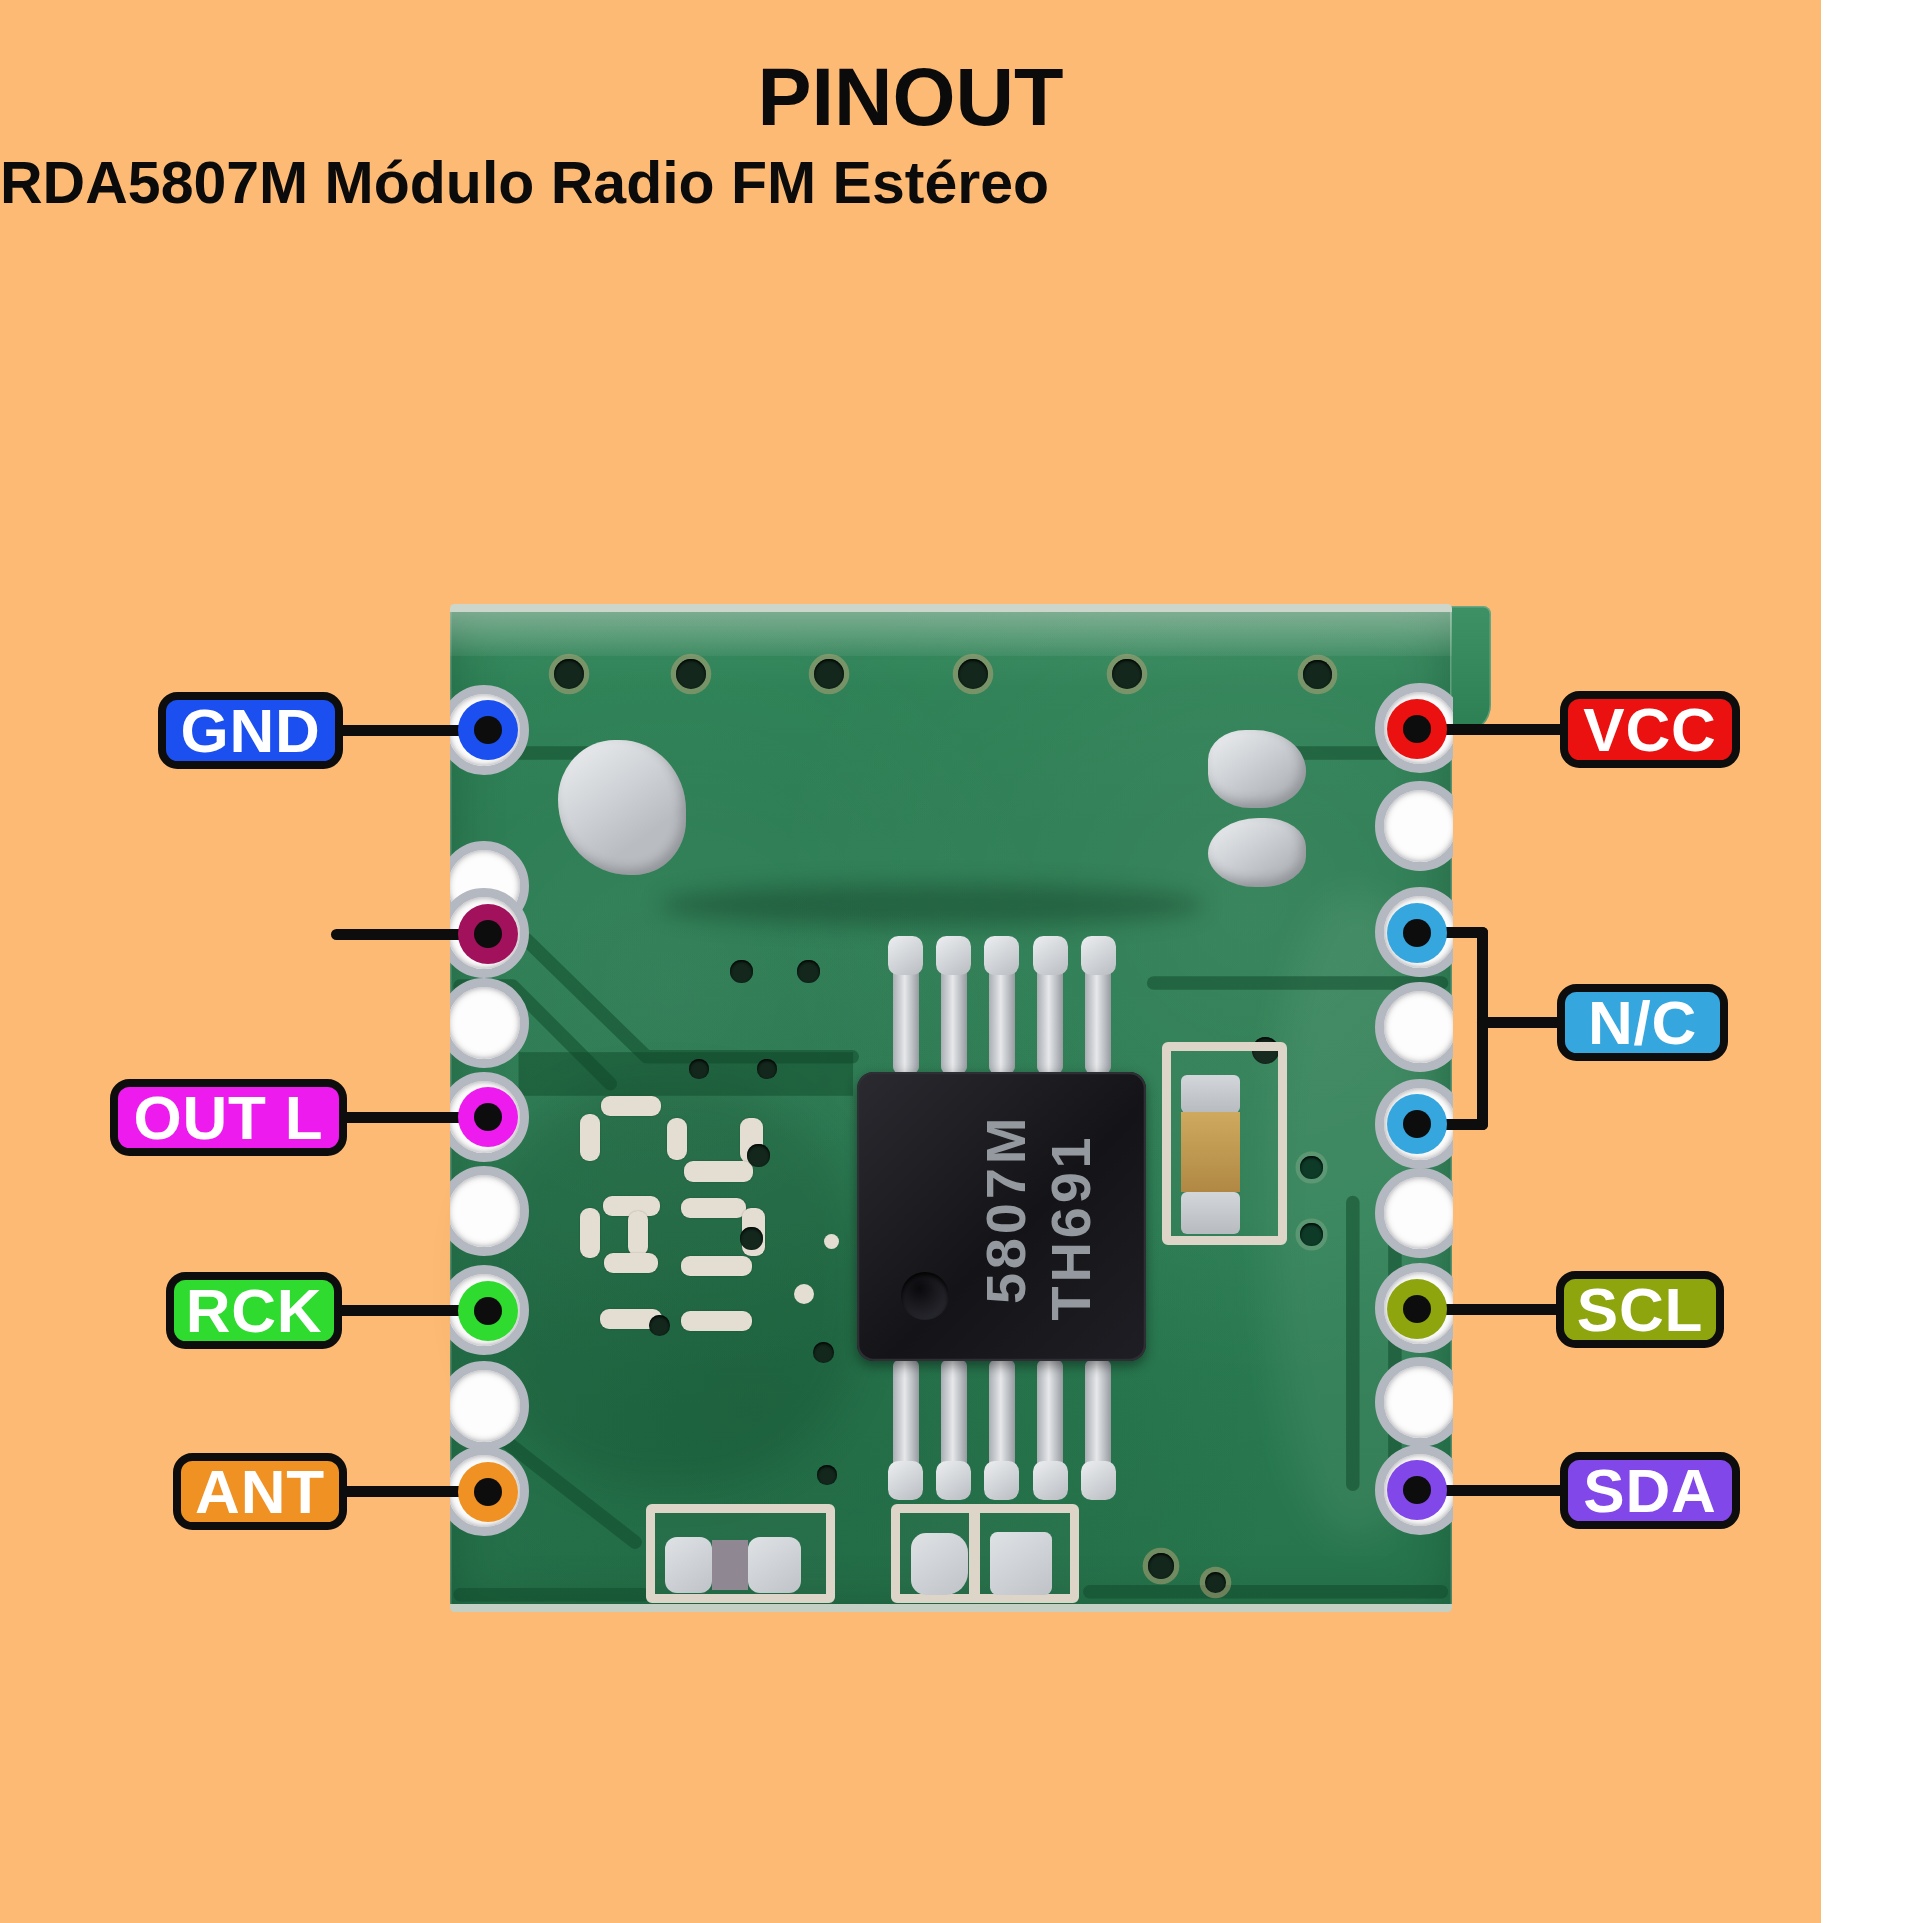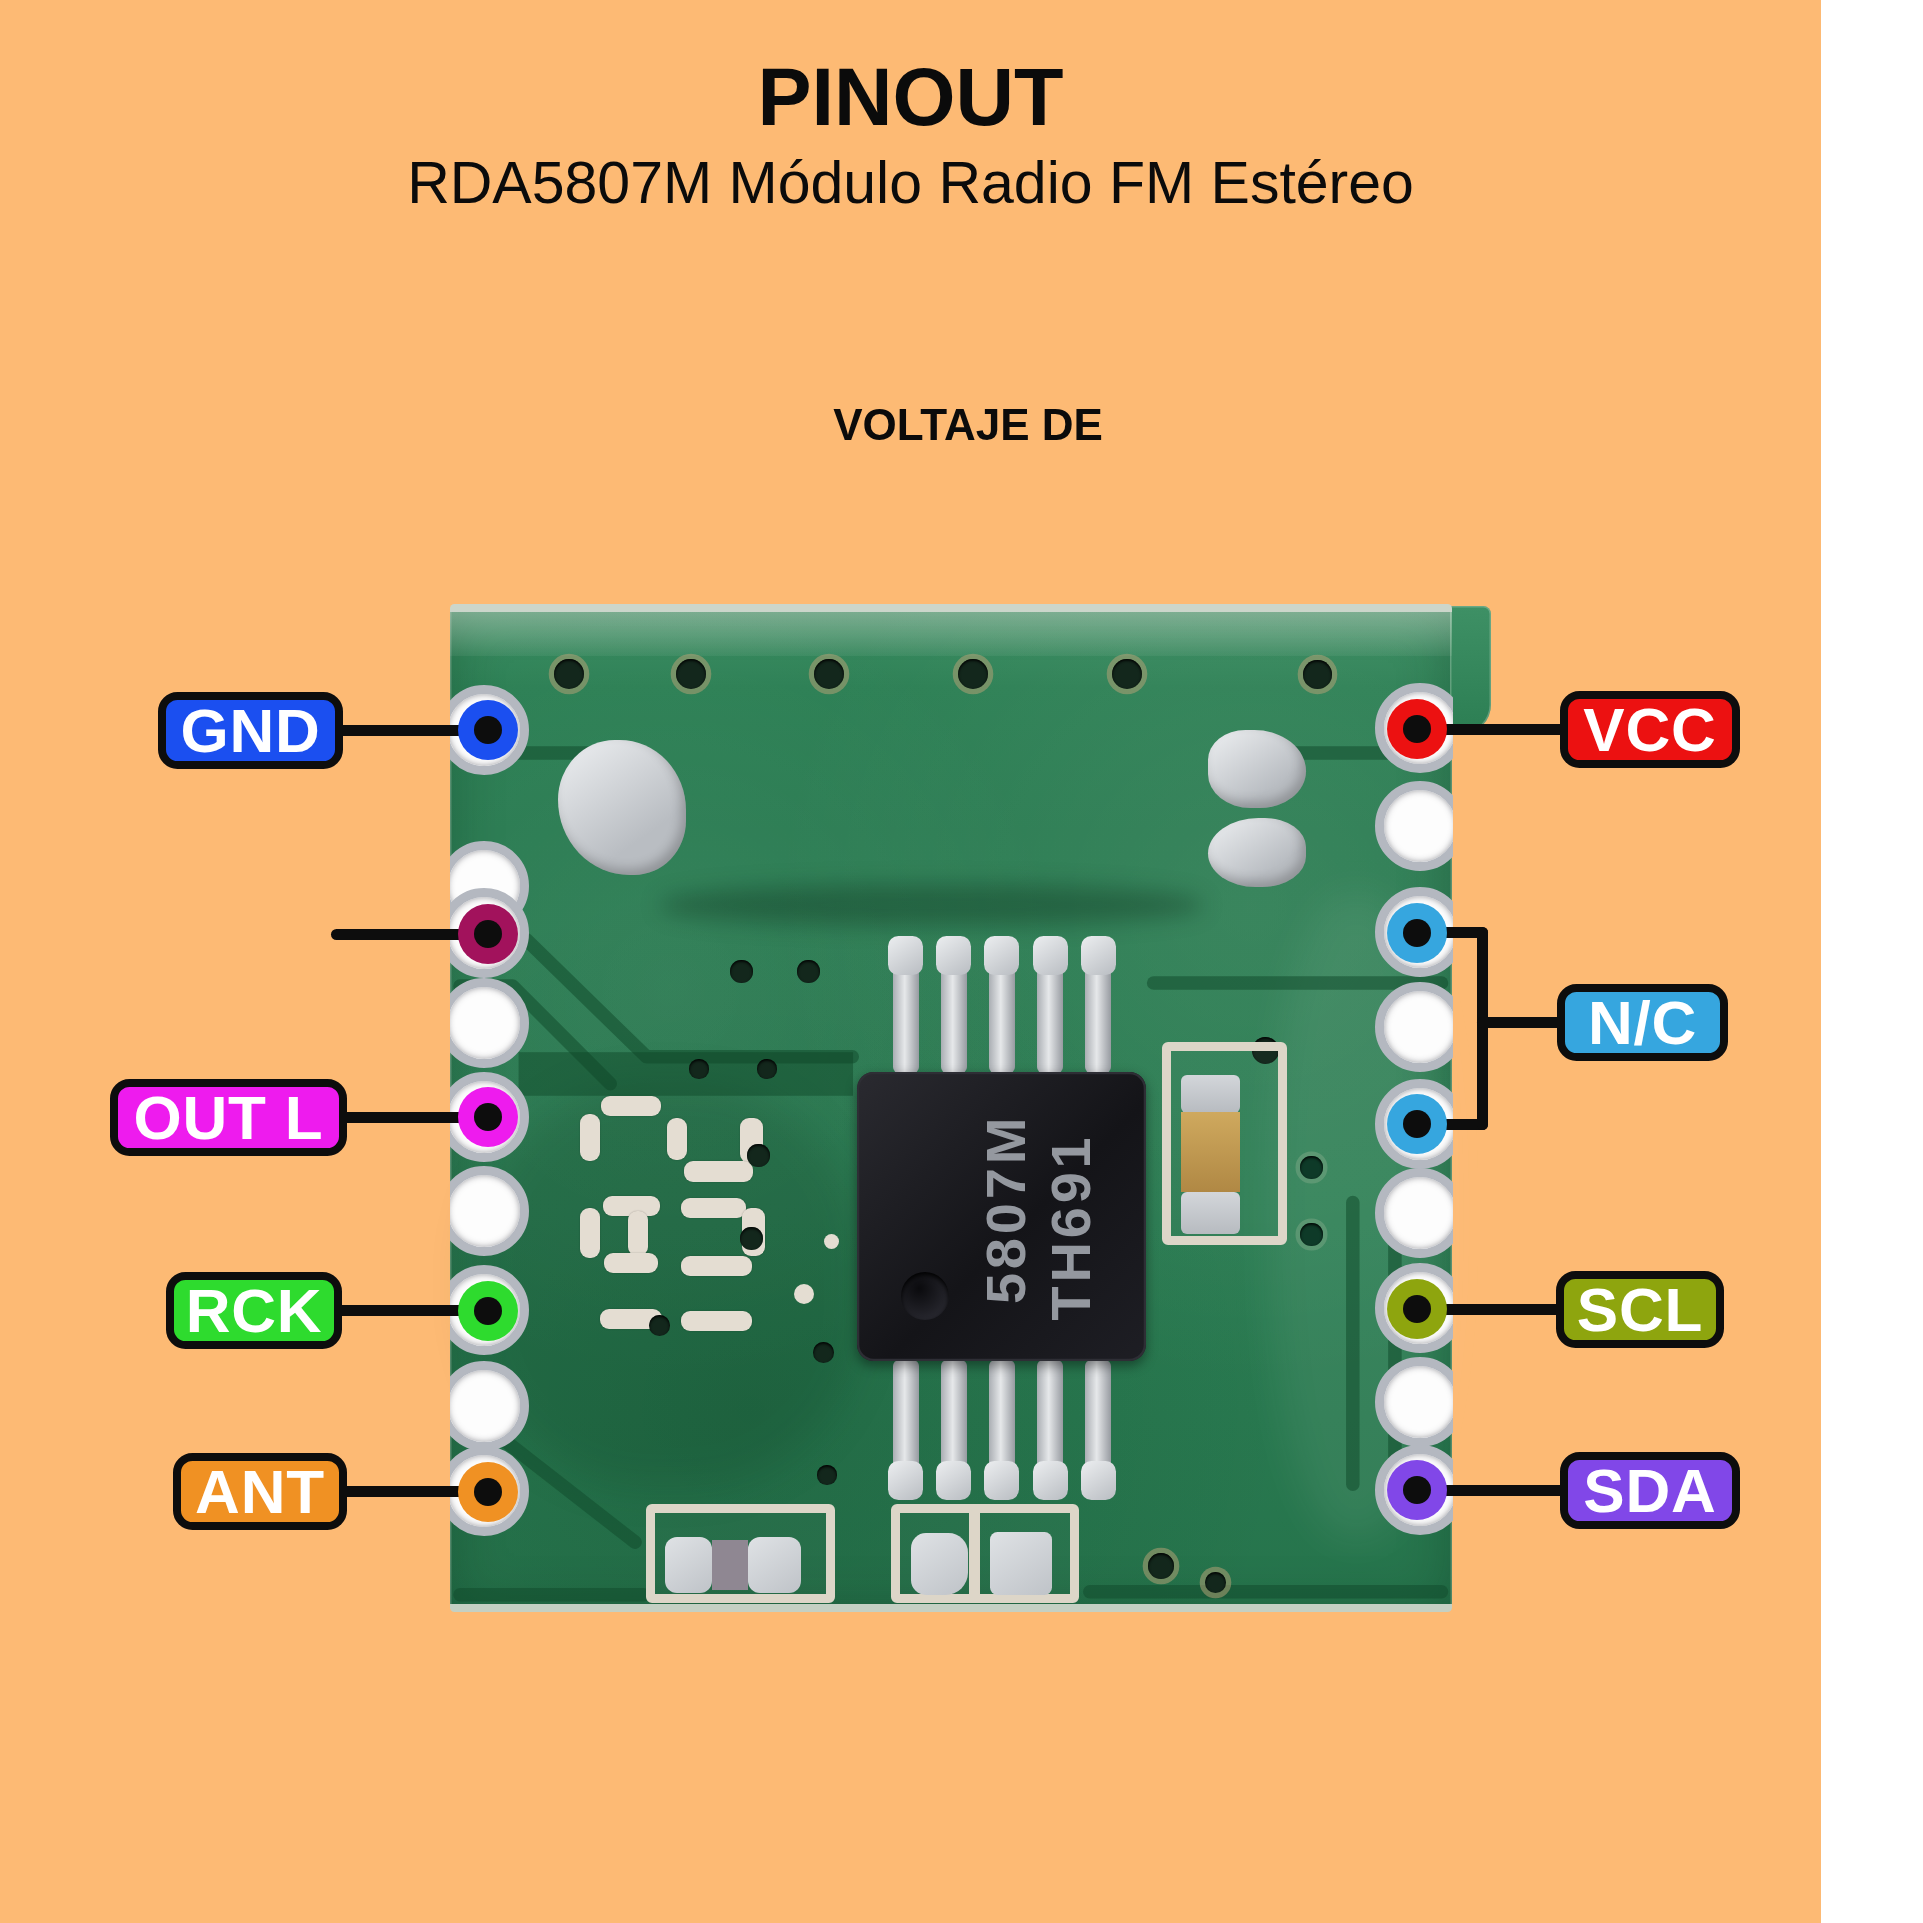--- a/index.html
+++ b/index.html
@@ -1,21 +1,21 @@
 <!DOCTYPE html>
 <html style="font-size:12px"><head>
 <meta charset="utf-8">
 <style>
   html,body{margin:0;padding:0;background:#ffffff}
   #stage{position:relative;width:1821px;height:1924px;background:#fdba74;overflow:hidden;
          font-family:"Liberation Sans",sans-serif;color:#0b0b0b}
   .abs{position:absolute}
   
   .title{left:0;right:0;top:51px;text-align:center;font-size:81px;font-weight:bold;letter-spacing:0px;z-index:60}
-  .subtitle{left:0;right:0;top:149px;text-align:center;font-size:59px;font-weight:normal;z-index:60}
+  .subtitle{left:0;right:0;top:149px;font-size:59px;font-weight:bold;z-index:60}
   .note{position:absolute;text-align:center;font-weight:bold;z-index:60}
   .note span{display:block}
   .note-power{left:705px;top:394px;width:526px;font-size:44px;line-height:62px}
   .note-comm{left:699px;top:1653px;width:526px;font-size:48px;line-height:62px}
   
   .board{left:450px;top:604px;width:1002px;height:1008px;z-index:1;border-radius:7.5px;
     background:
       radial-gradient(circle at 22% 38%, rgba(255,255,255,.06), rgba(0,0,0,0) 40%),
       radial-gradient(circle at 80% 30%, rgba(255,255,240,.08), rgba(0,0,0,0) 45%),
       radial-gradient(circle at 30% 80%, rgba(0,30,15,.14), rgba(0,0,0,0) 50%),
@@ -85,21 +85,20 @@
 </style>
 </head>
 <body>
 
 <div id="stage">
 
   <div class="abs title">PINOUT</div>
   <div class="abs subtitle">RDA5807M Módulo Radio FM Estéreo</div>
 
   <div class="note note-power">
-    <span>VOLTAJE DE</span>
   </div>
 
   <div class="abs board"></div>
   <div class="abs cornertab"></div>
   <div class="abs topline"></div>
   <div class="abs topstrip"></div>
   <div class="abs botline"></div>
   <div class="abs patch p1"></div>
   <div class="abs patch p2"></div>
   <div class="abs patch p3"></div>

